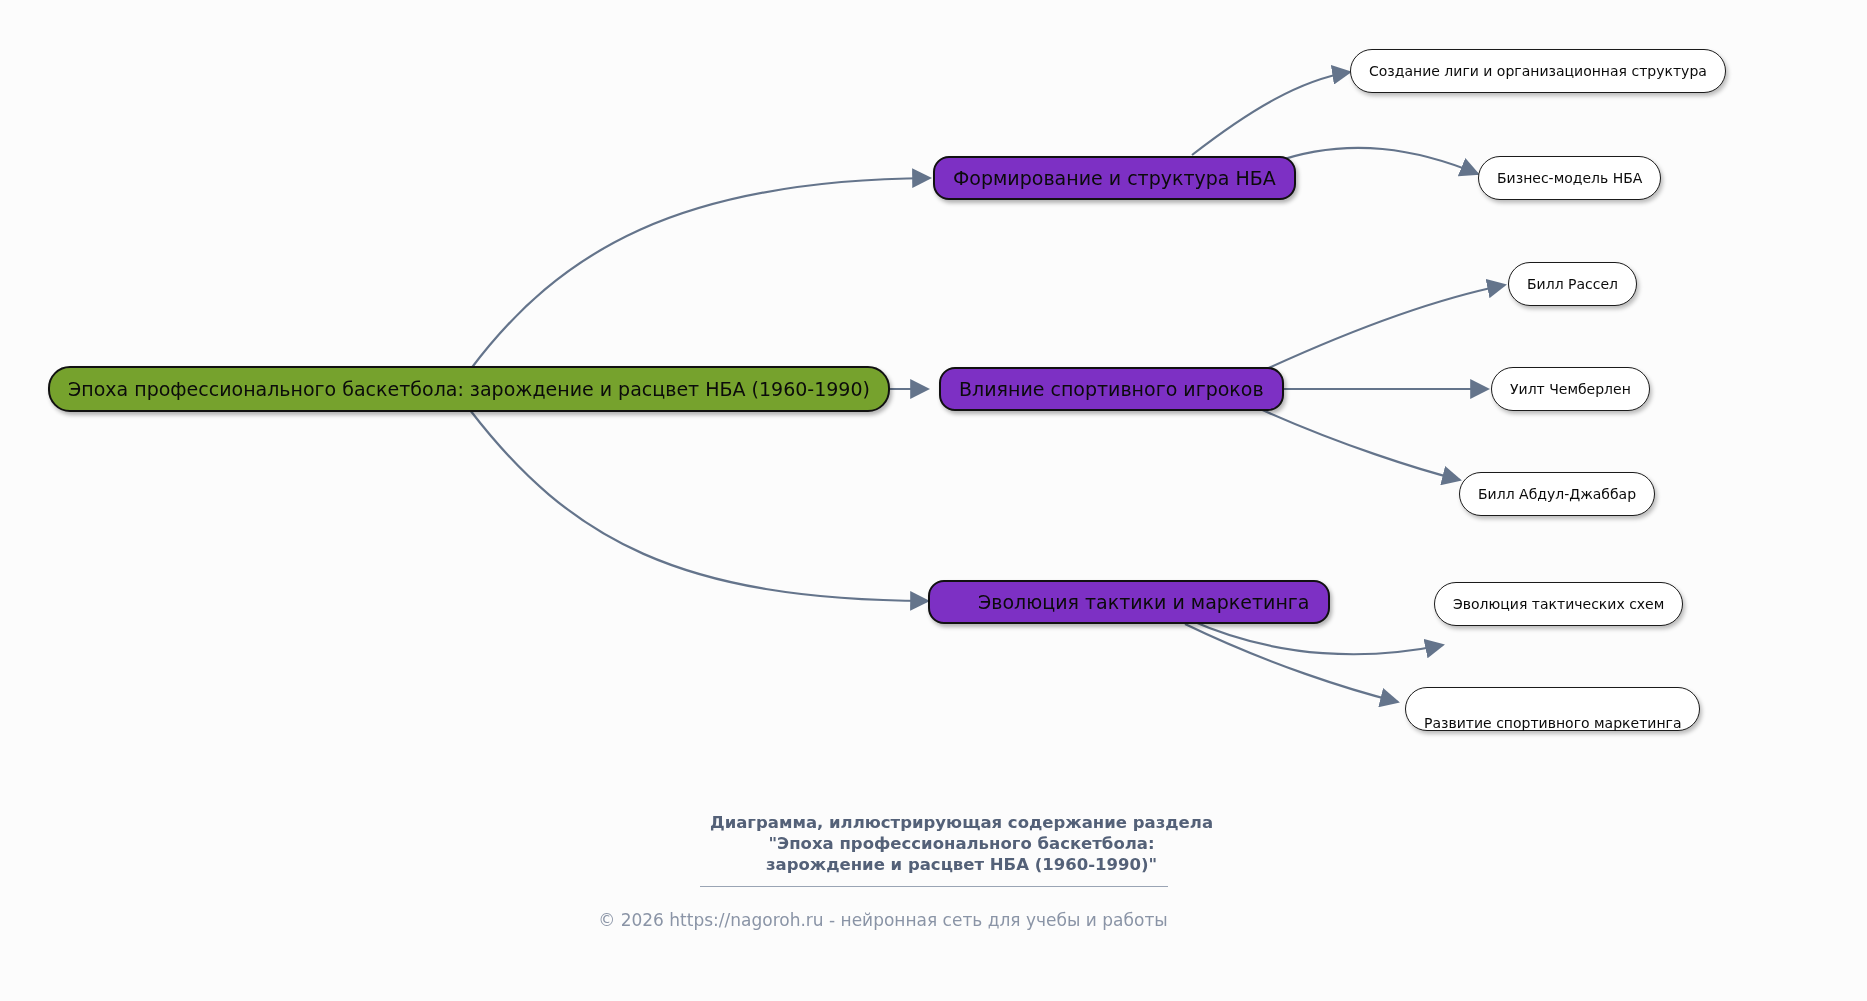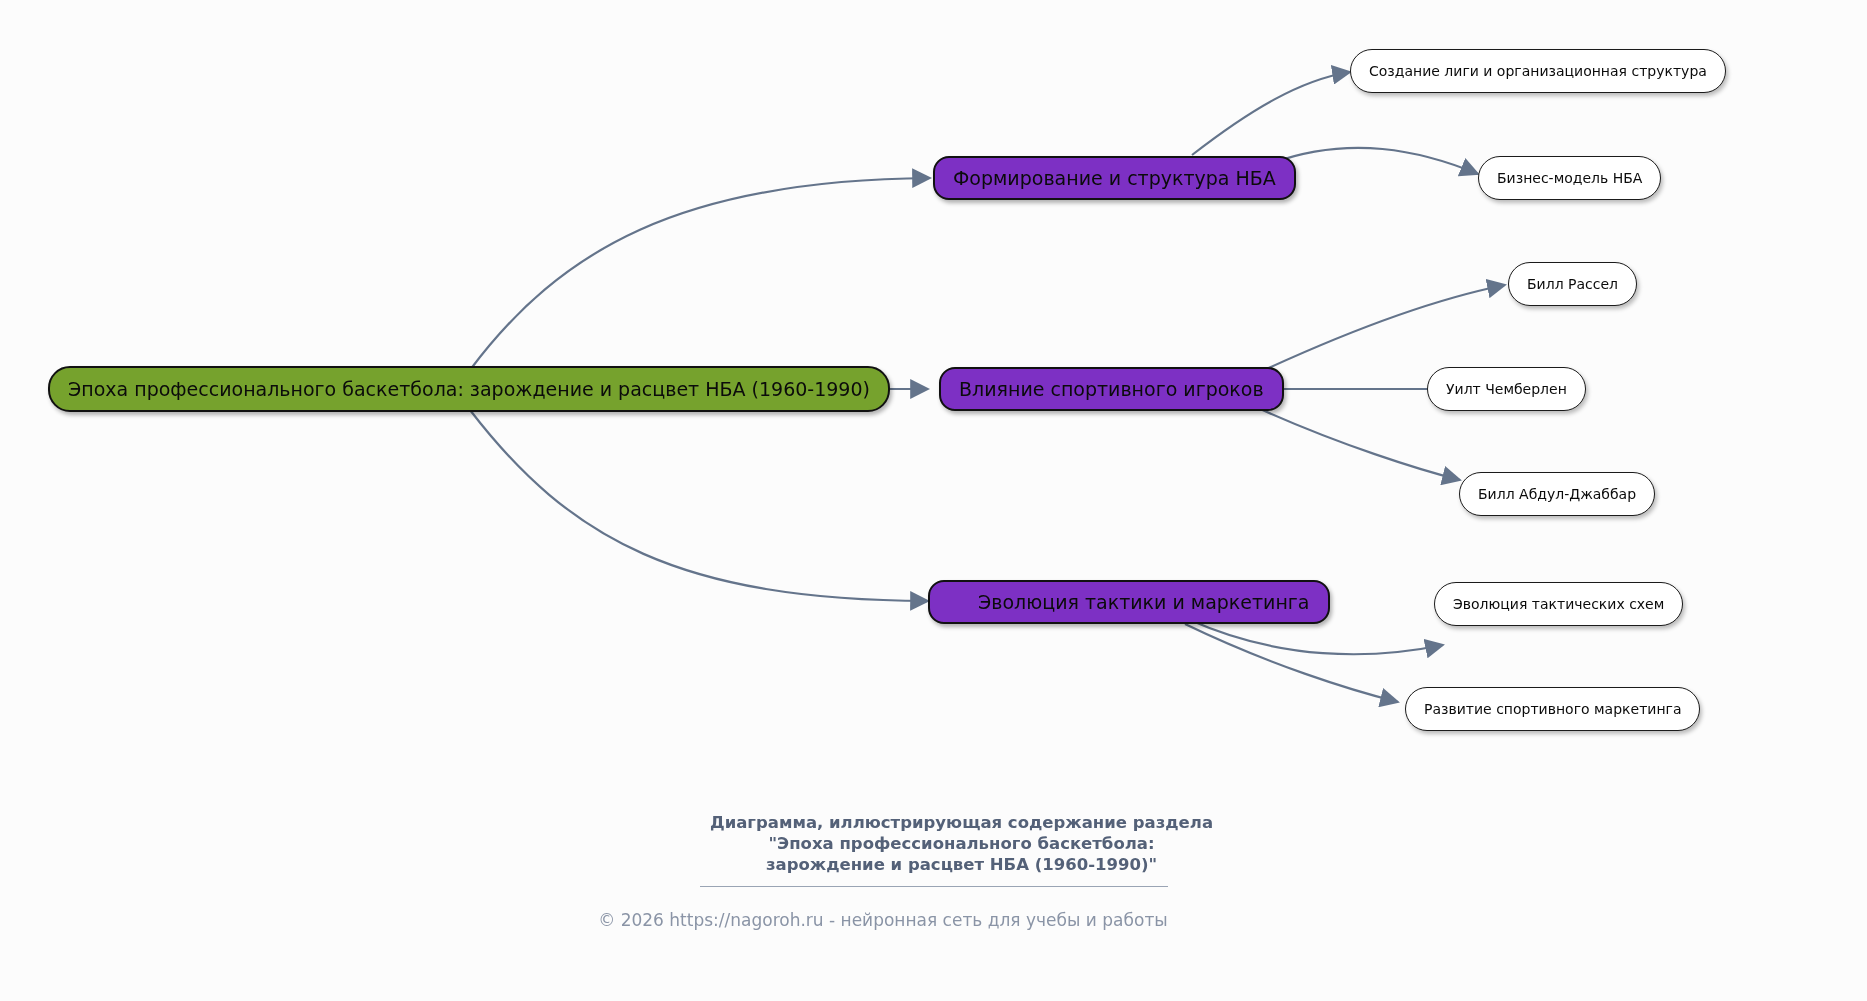--- a/index.html
+++ b/index.html
@@ -142,33 +142,33 @@
   </div>
 
   <div class="node leaf" style="left:1478px; top:156px;">
     <span>Бизнес-модель НБА</span>
   </div>
 
   <div class="node leaf" style="left:1508px; top:262px;">
     <span>Билл Рассел</span>
   </div>
 
-  <div class="node leaf" style="left:1427px; top:367px;">
+  <div class="node leaf" style="left:1491px; top:367px;">
     <span>Уилт Чемберлен</span>
   </div>
 
   <div class="node leaf" style="left:1459px; top:472px;">
     <span>Билл Абдул-Джаббар</span>
   </div>
 
   <div class="node leaf" style="left:1434px; top:582px;">
     <span>Эволюция тактических схем</span>
   </div>
 
-  <div class="node leaf" style="left:1405px; top:687px;">
+  <div class="node leaf" style="left:1405px; top:687px;align-items:flex-end;">
     <span>Развитие спортивного маркетинга</span>
   </div>
 
   <div class="caption" style="top:812px;">
     <span class="caption-line">Диаграмма, иллюстрирующая содержание раздела</span>
     <span class="caption-line">"Эпоха профессионального баскетбола:</span>
     <span class="caption-line">зарождение и расцвет НБА (1960-1990)"</span>
   </div>
 
   <div class="footer-rule" style="left:700px; top:886px; width:468px;"></div>

